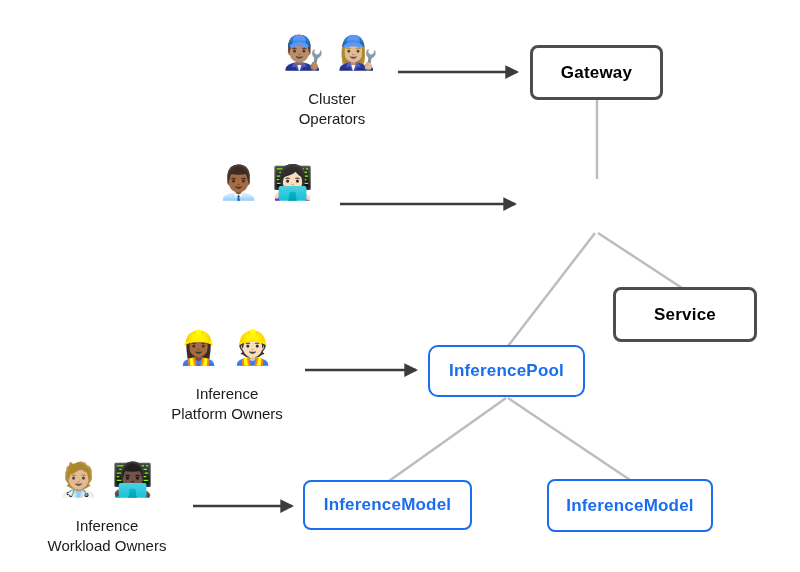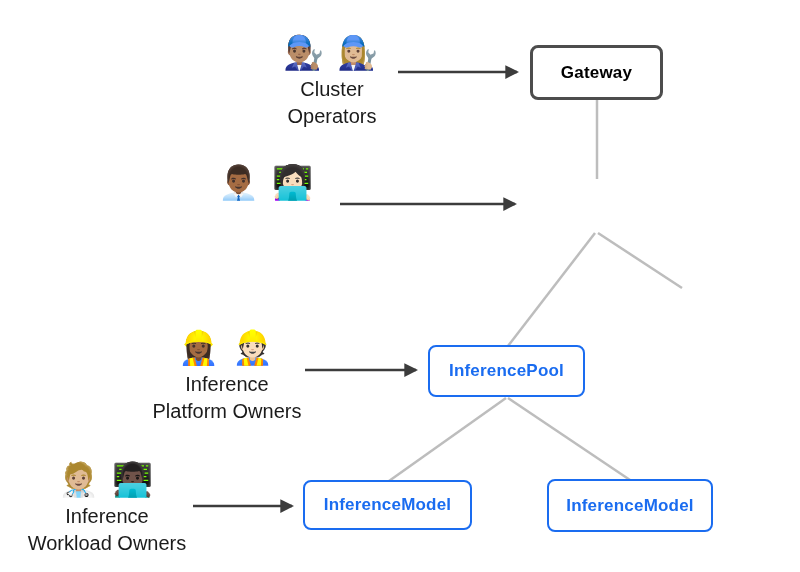--- a/index.html
+++ b/index.html
@@ -32,40 +32,40 @@
     border: 3px solid #4d4d4d;
     color: #000000;
   }
   .node.blue {
     border: 2.5px solid #1a6cf0;
     color: #1a6cf0;
   }
   .node-gateway        { left: 530px; top:  45px; width: 133px; height: 55px; }
   .node-httproute      { left: 527px; top: 178px; width: 138px; height: 54px; }
   .node-service        { left: 613px; top: 287px; width: 144px; height: 55px; }
-  .node-inferencepool  { left: 428px; top: 345px; width: 157px; height: 52px; }
+  .node-inferencepool  { left: 428px; top: 345px; width: 157px; height: 52px; border-radius: 10px; }
   .node-im-left        { left: 303px; top: 480px; width: 169px; height: 50px; }
   .node-im-right       { left: 547px; top: 479px; width: 166px; height: 53px; }
 
   .persona {
     position: absolute;
     width: 220px;
     text-align: center;
   }
   .persona .emoji {
     display: block;
     font-size: 33px;
     line-height: 1.2;
     letter-spacing: 2px;
     white-space: nowrap;
   }
   .persona .plabel {
     display: block;
-    margin-top: 3px;
-    font-size: 20px;
+    margin-top: 16px;
+    font-size: 15px;
     line-height: 1.35;
     color: #1b1b1b;
     white-space: pre-line;
   }
   .persona-cluster-operators   { left: 222px; top:  33px; }
   .persona-app-developers      { left: 157px; top: 163px; }
   .persona-platform-owners     { left: 117px; top: 328px; }
   .persona-workload-owners     { left:  -3px; top: 460px; }
 </style>
 </head>
@@ -110,20 +110,21 @@
 
   <div class="persona persona-workload-owners">
     <span class="emoji">🧑🏼‍⚕️ 👨🏿‍💻</span>
     <span class="plabel">Inference
 Workload Owners</span>
   </div>
 
   <div class="node dark node-gateway">Gateway</div>
 
 
+  <div class="node dark node-service">Service</div>
 
   <div class="node blue node-inferencepool">InferencePool</div>
 
   <div class="node blue node-im-left">InferenceModel</div>
 
   <div class="node blue node-im-right">InferenceModel</div>
 
 </div>
 
 </body></html>

